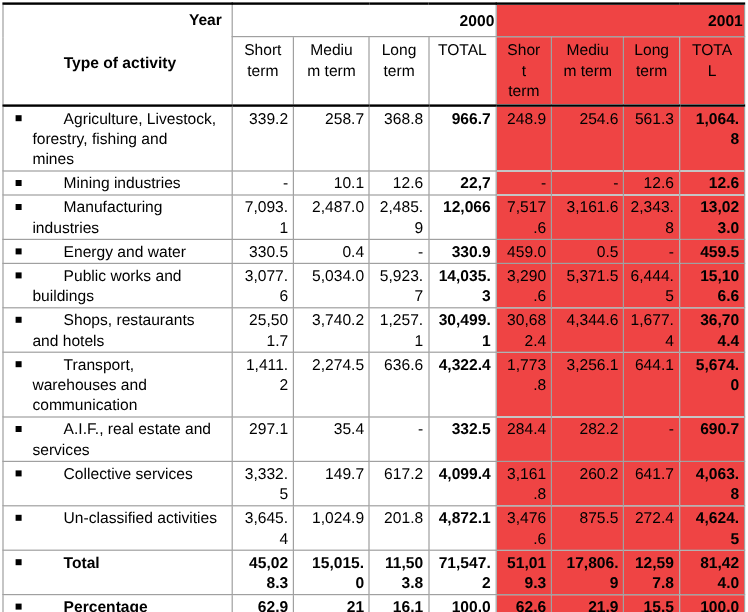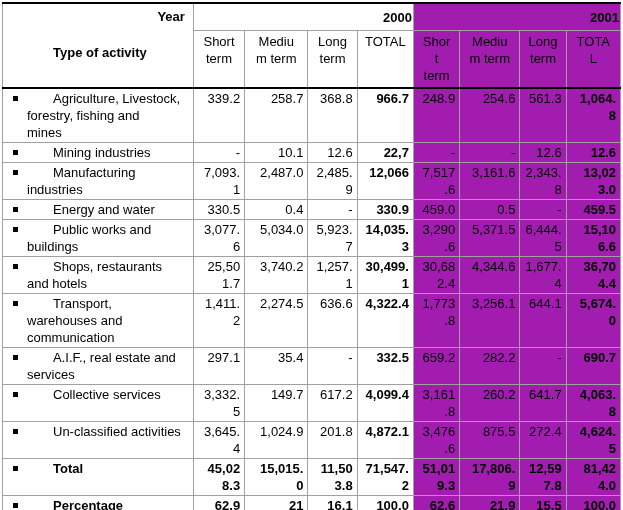--- a/index.html
+++ b/index.html
@@ -21,21 +21,21 @@
     border-left: 1px solid #a0a0a0;
     border-right: 1px solid #a0a0a0;
   }
   th, td {
     border: 1px solid #a0a0a0;
     font-size: 13px;
     line-height: 17px;
     overflow: hidden;
   }
   
-  .g { background: #a21caf; }
+  .g { background: #ef4444; }
   
   th.group {
     font-weight: bold;
     text-align: right;
     vertical-align: middle;
     height: 24px;
     padding: 1px;
   }
   
   tr.cols th {
@@ -264,21 +264,21 @@
     <tr>
       <td class="act">
             <span class="bullet"></span>
             <div class="act-text">A.I.F., real estate and
 services</div>
           </td>
       <td class="num">297.1</td>
       <td class="num">35.4</td>
       <td class="num">-</td>
       <td class="num tot">332.5</td>
-      <td class="num g">659.2</td>
+      <td class="num g">284.4</td>
       <td class="num g">282.2</td>
       <td class="num g">-</td>
       <td class="num g tot">690.7</td>
     </tr>
     <tr>
       <td class="act">
             <span class="bullet"></span>
             <div class="act-text">Collective services</div>
           </td>
       <td class="num">3,332.

